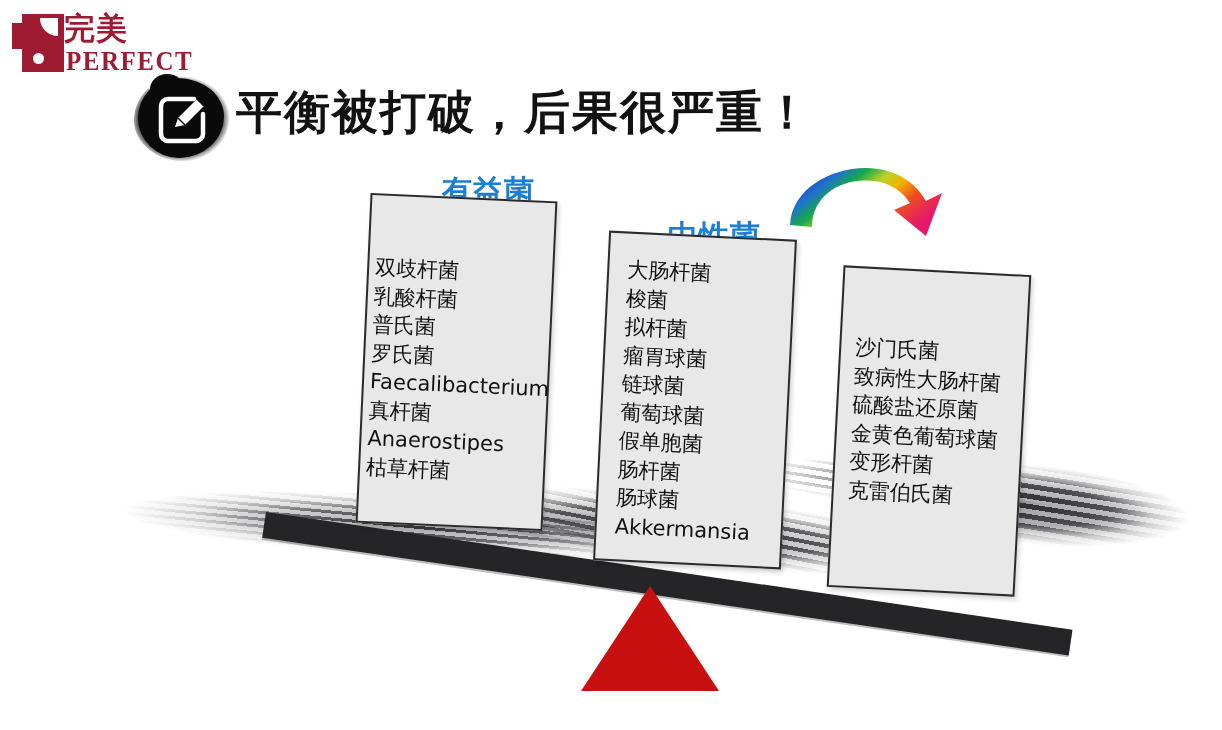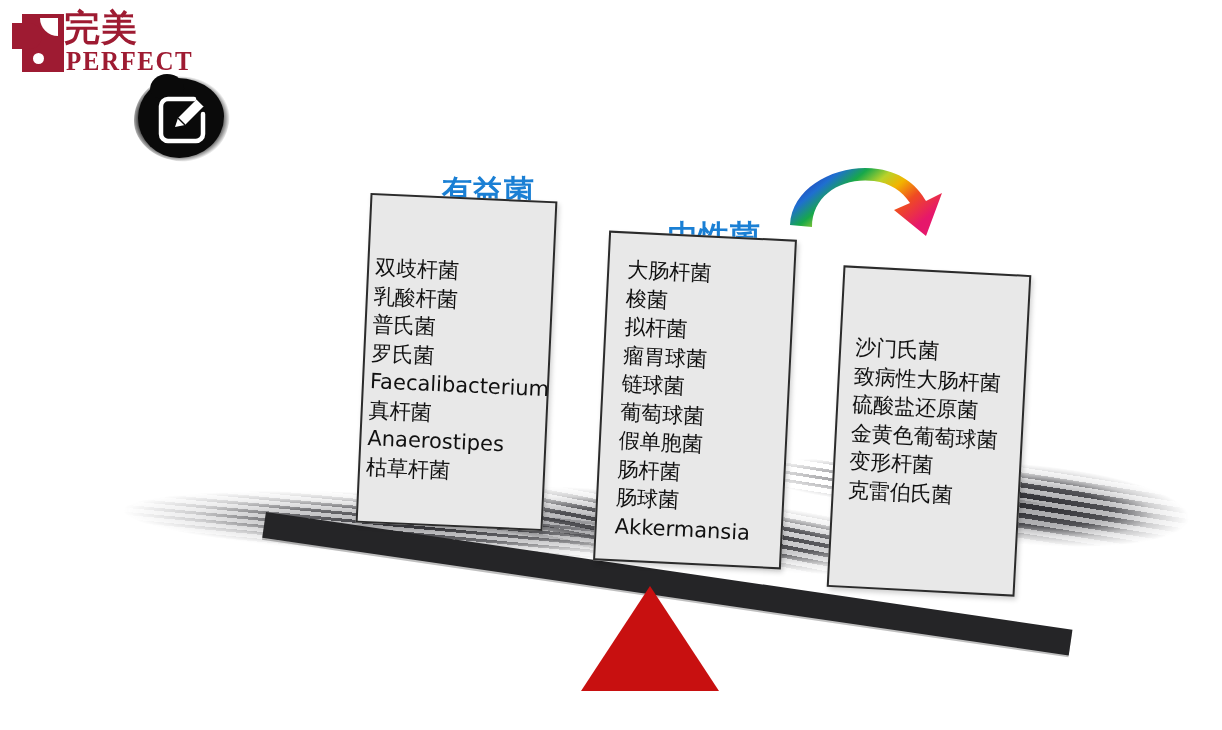--- a/index.html
+++ b/index.html
@@ -65,21 +65,21 @@
     width: 18px;
     height: 18px;
     background: #ffffff;
     border-radius: 0 0 0 18px;
   }
   #logo .cn {
     position: absolute;
     left: 52px;
     top: 2px;
     font-family: "DejaVu Sans", sans-serif;
-    font-size: 36px;
+    font-size: 31px;
     font-weight: bold;
     color: #9e1b32;
     letter-spacing: 1px;
     line-height: 36px;
     white-space: nowrap;
   }
   #logo .en {
     position: absolute;
     left: 54px;
     top: 38px;
@@ -314,20 +314,21 @@
     <div class="blot"></div>
     <div class="blot2"></div>
     <div class="blot3"></div>
     <svg viewBox="0 0 52 52">
       <path d="M38 5 H12 A7 7 0 0 0 5 12 V40 A7 7 0 0 0 12 47 H40 A7 7 0 0 0 47 40 V20" fill="none" stroke="#ffffff" stroke-width="4.5" stroke-linecap="round"></path>
       <path d="M19 33 L22 24 L41 5 L48 12 L29 31 Z" fill="#ffffff"></path>
       <path d="M41 5 L48 12" stroke="#0a0a0a" stroke-width="1.6"></path>
       <path d="M22 24 L29 31" stroke="#0a0a0a" stroke-width="1.4"></path>
     </svg>
   </div>
+  <div id="title">平衡被打破，后果很严重！</div>
 
   <div class="brush" id="brush-left"></div>
   <div class="brush" id="brush-mid"></div>
   <div class="brush" id="brush-top"></div>
   <div class="brush" id="brush-right"></div>
 
   <div id="beam"></div>
   <div id="fulcrum"></div>
 
   <svg id="rainbow-arrow" viewBox="0 0 166 78">

